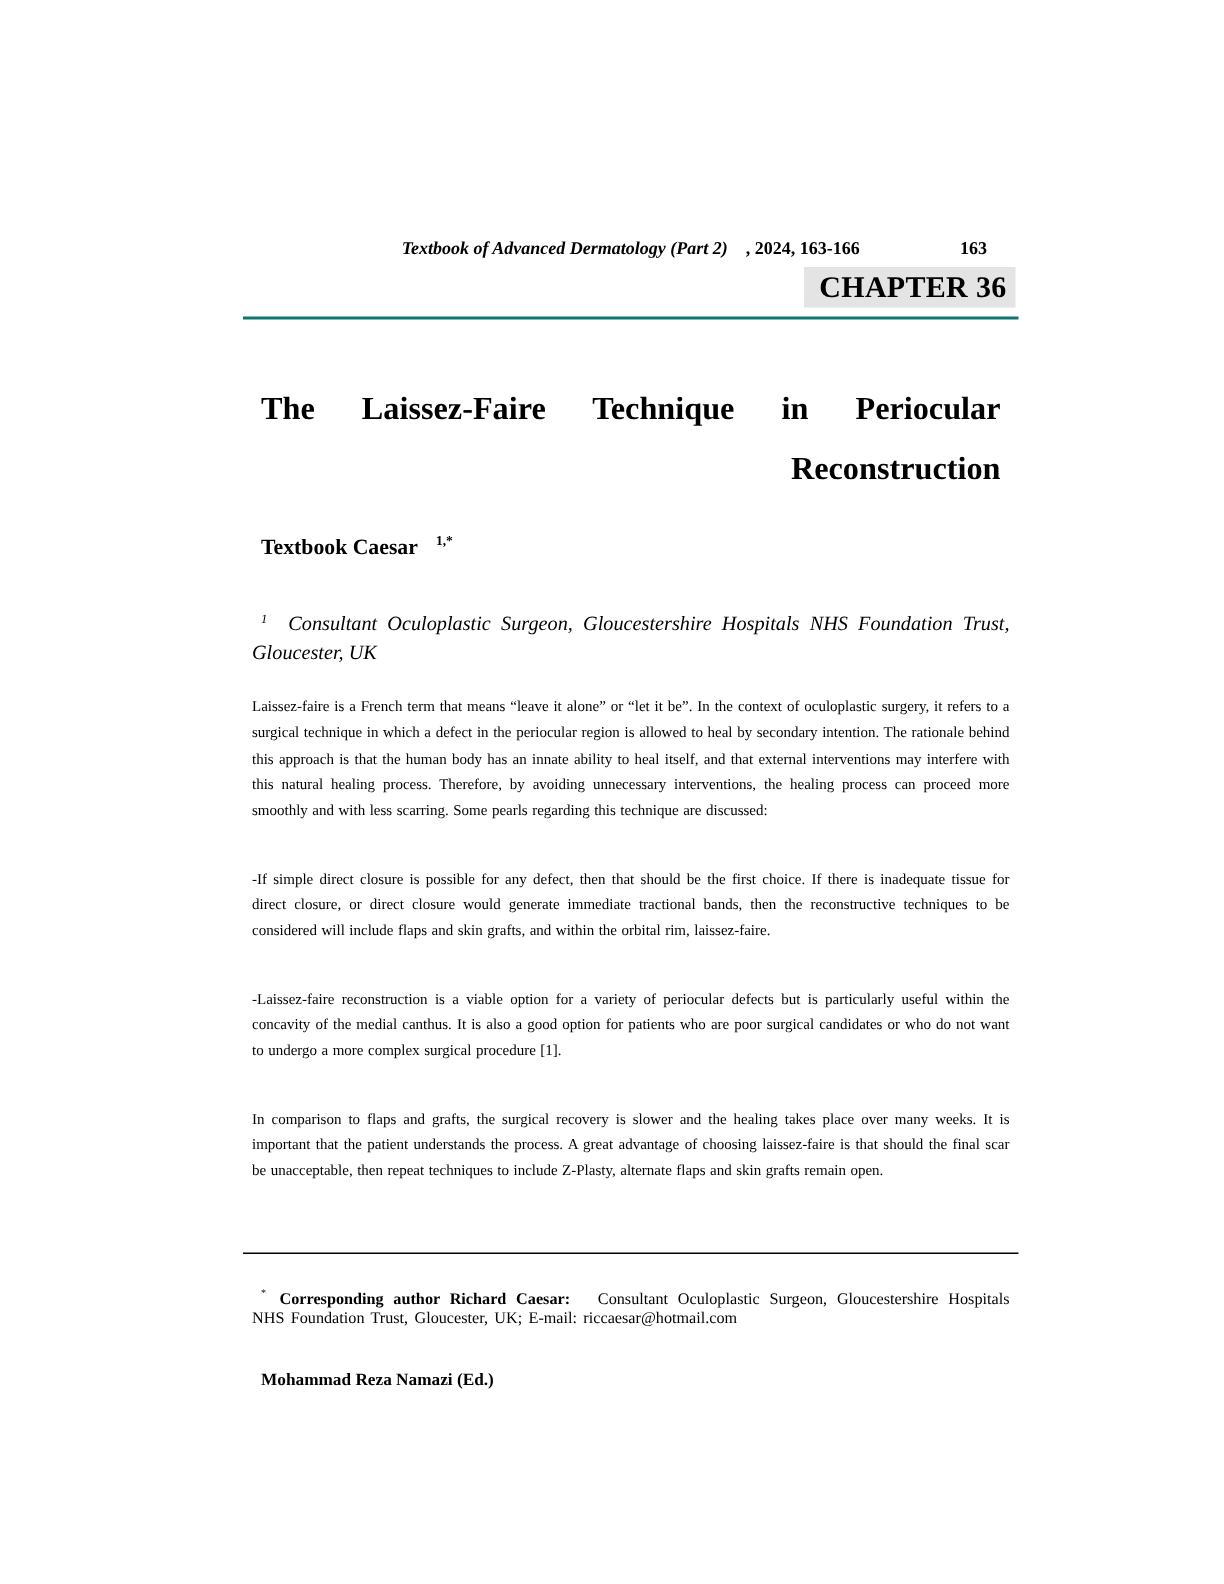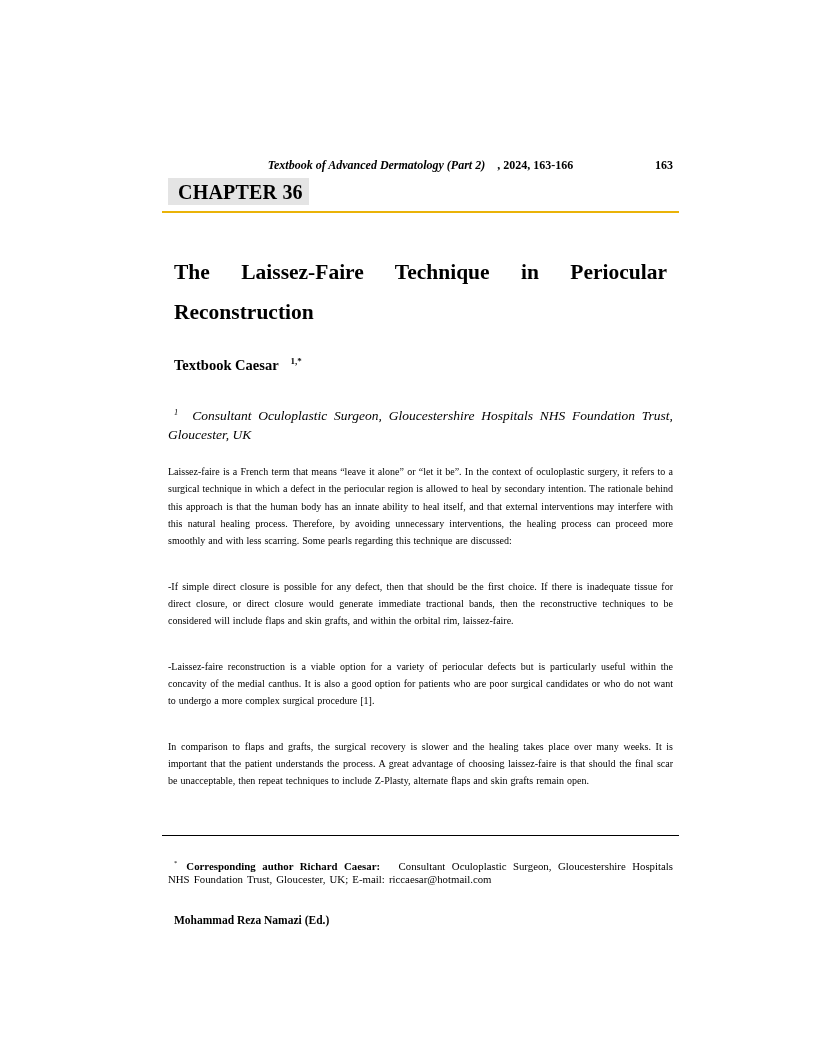--- a/index.html
+++ b/index.html
@@ -24,49 +24,49 @@
     position: relative;
     height: 14px;
     font-size: 12px;
     line-height: 14px;
     font-weight: bold;
     text-align: center;
   }
   .running-head .book-title { font-style: italic; }
   .running-head .page-number {
     position: absolute;
-    right: 0;
+    right: 15px;
     top: 0;
     font-style: normal;
   }
   
   .chapter-row {
     margin-top: 6px;
-    border-bottom: 2px solid #eab308;
-    text-align: left;
+    border-bottom: 2px solid #0f766e;
+    text-align: right;
   }
   .chapter-badge {
     display: inline-block;
     background: #e4e4e4;
     font-size: 20px;
     font-weight: bold;
     line-height: 24px;
     padding: 2px 6px 1px 10px;
     margin-right: -4px;
     letter-spacing: 0.2px;
   }
   
   .title {
     margin-top: 13px;
     font-size: 21.5px;
     font-weight: bold;
     line-height: 28px;
   }
   .title-line1 { text-align: justify; text-align-last: justify; margin-top: 20px; }
-  .title-line2 { text-align: left; }
+  .title-line2 { text-align: right; }
   
   .author-line {
     margin-top: 13px;
     font-size: 14.5px;
     font-weight: bold;
     line-height: 17px;
   }
   .author-line sup, .affiliation sup, .footnote sup {
     vertical-align: super;
     font-size: 62%;

